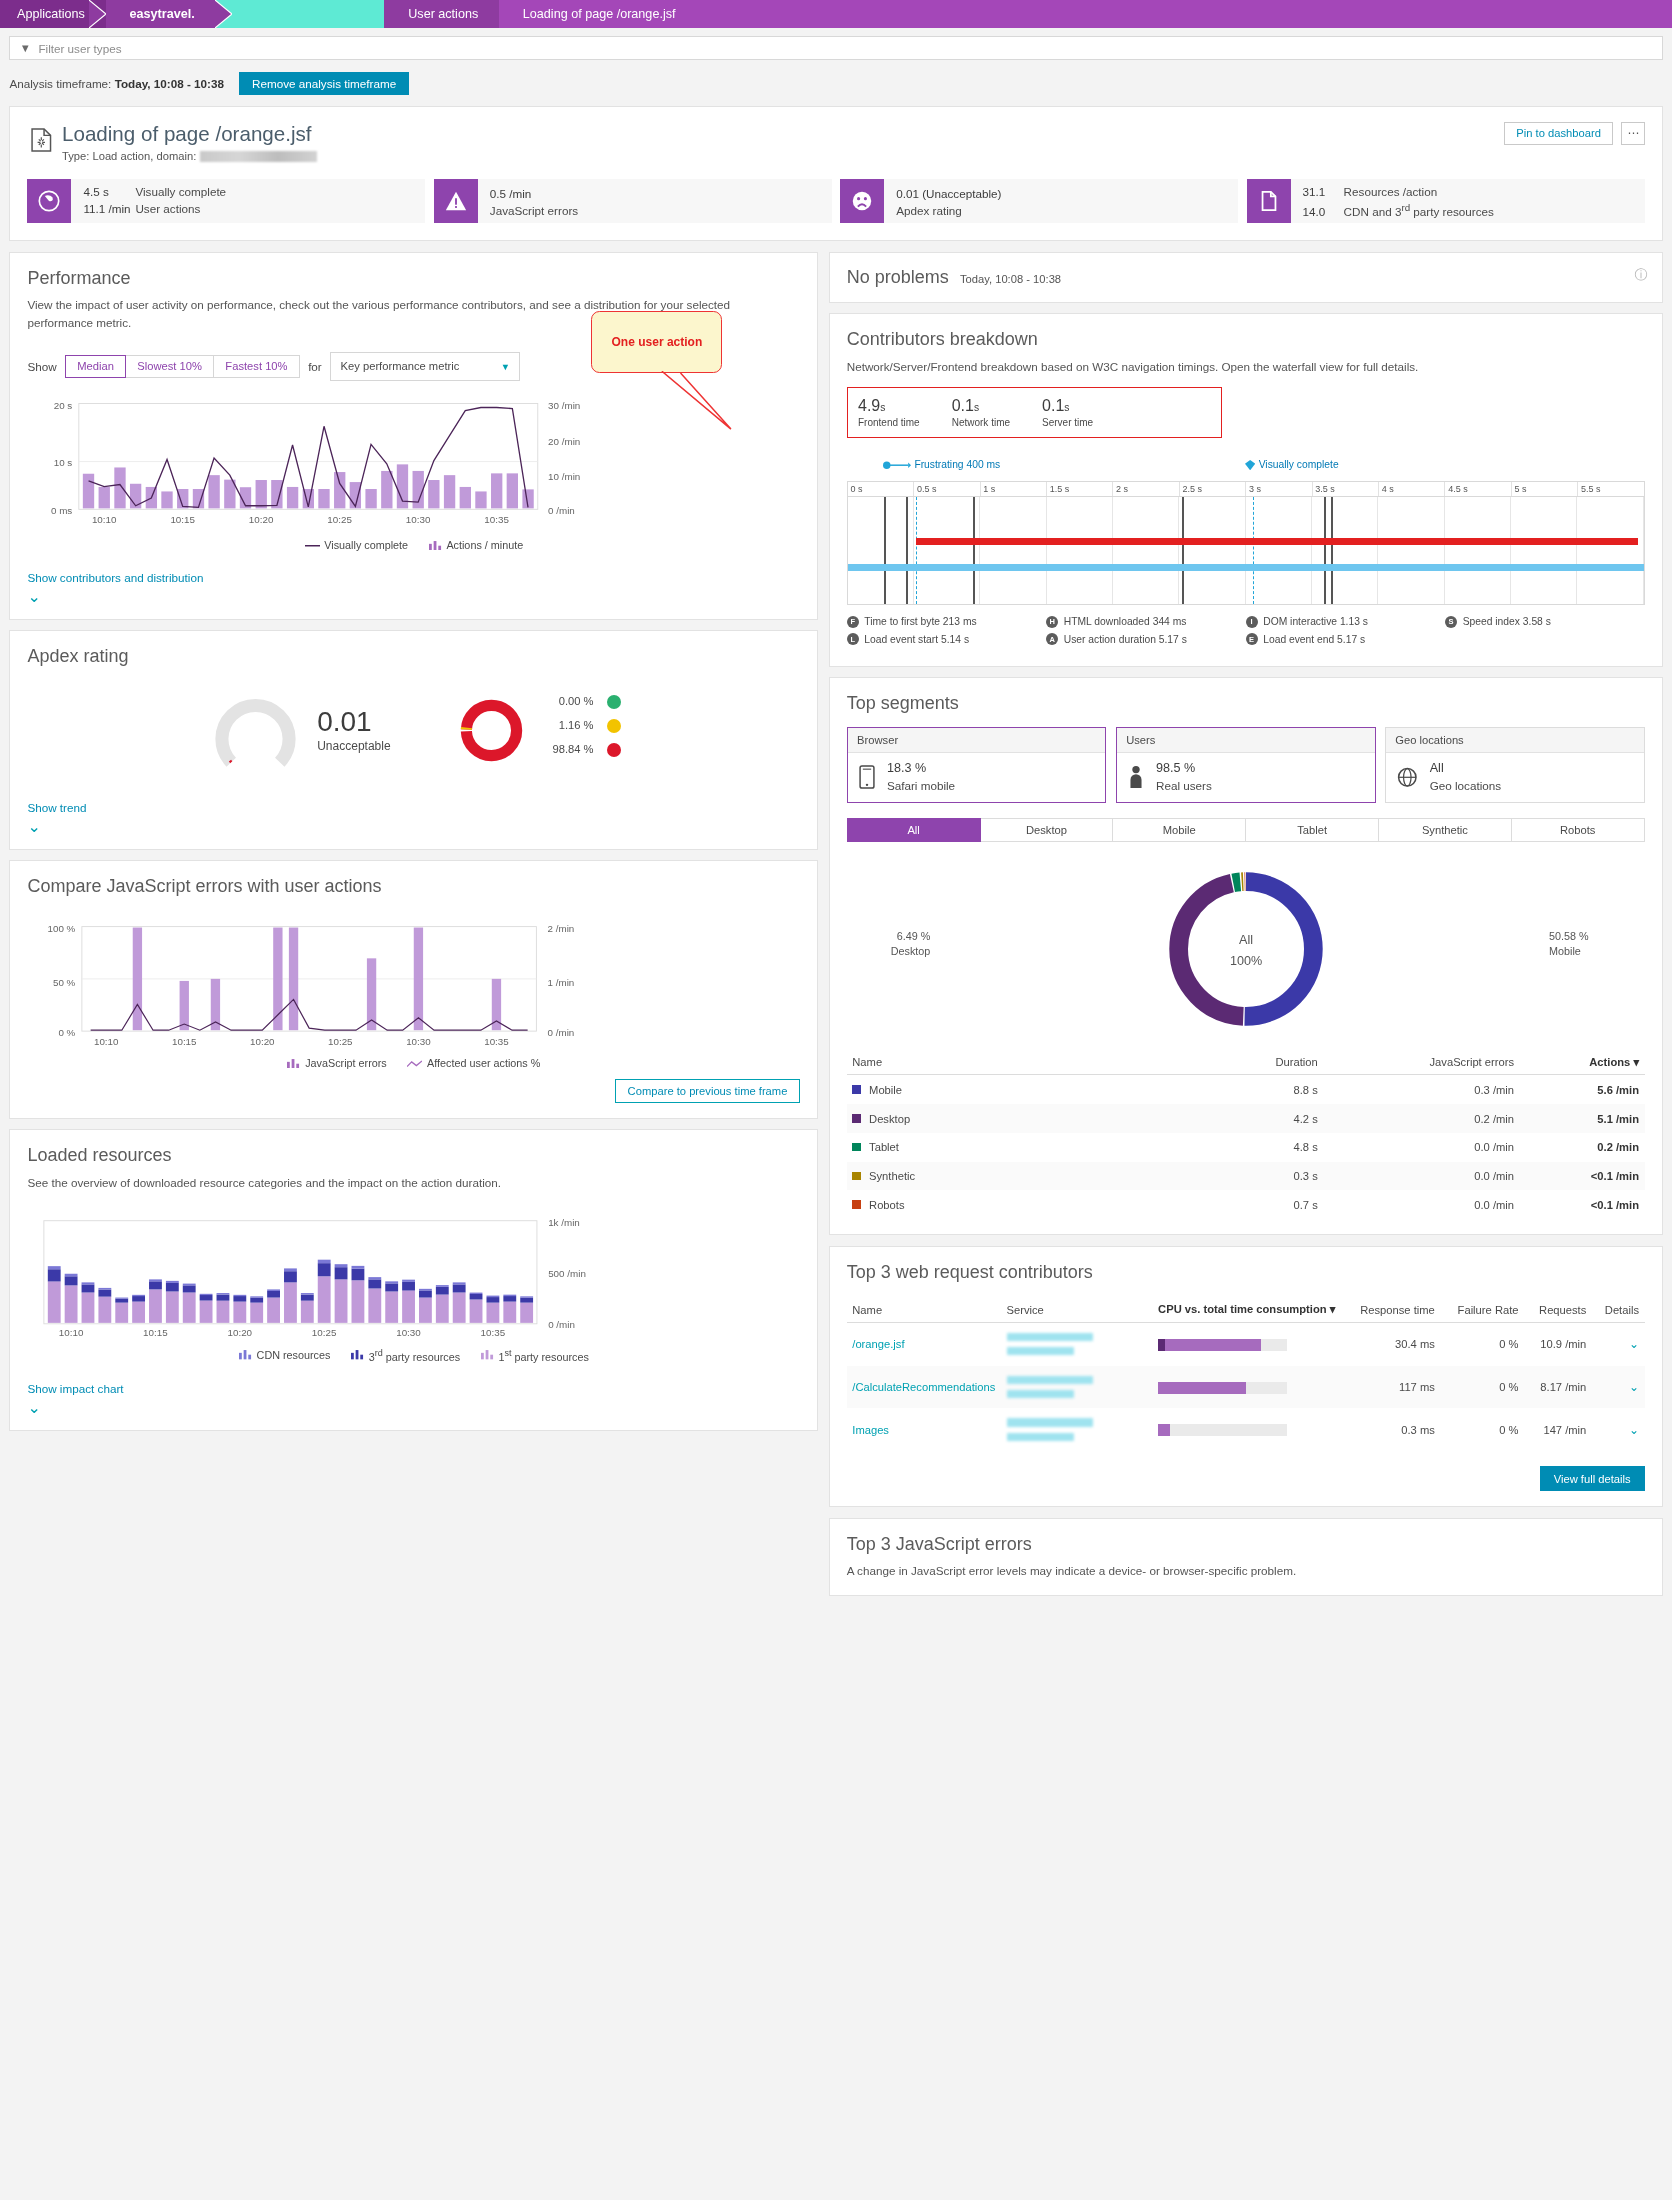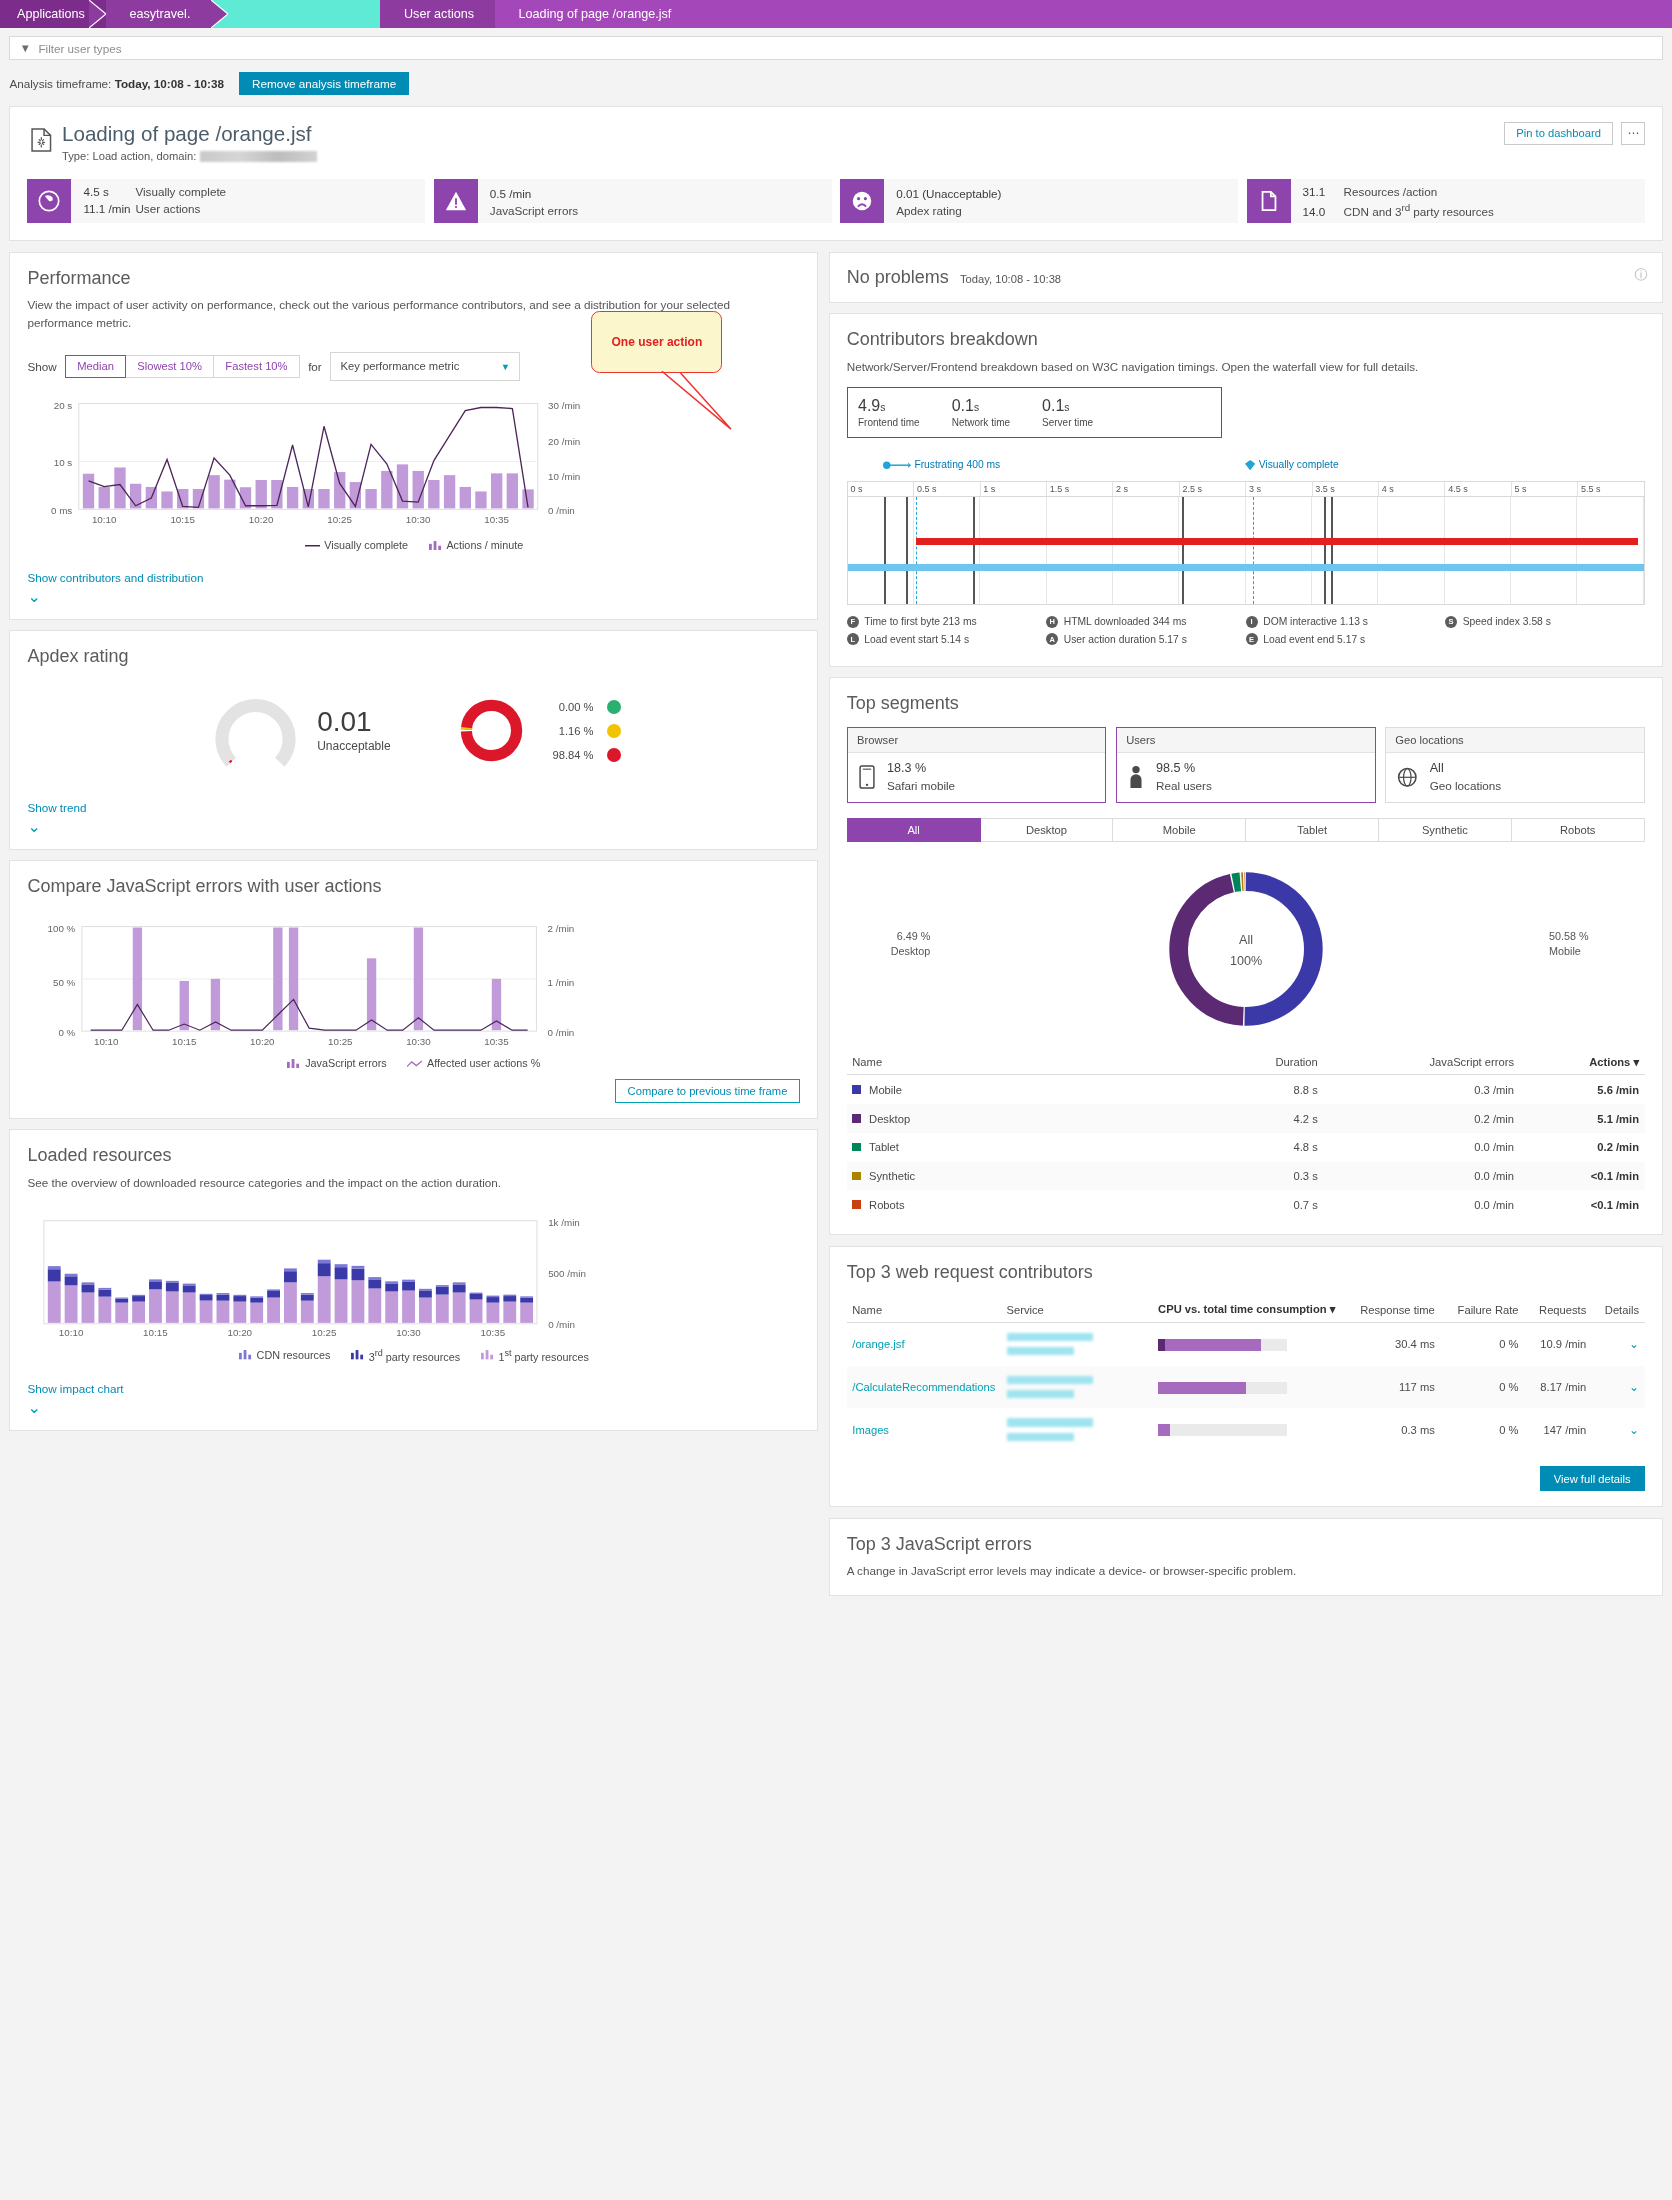--- a/index.html
+++ b/index.html
@@ -87,21 +87,21 @@
   .showlink { text-align:left; margin-top:20px; }
   .showlink a { color:#008cb4; font-size:11.7px; text-decoration:none; cursor:pointer; }
   .chev { display:block; margin:5.6px auto 0; color:#00a1b2; font-size:16px; line-height:.8; }
   
   .apdex-body { display:flex; align-items:center; justify-content:center; margin-top:13px; height:101px; }
   .apdex-val { margin-left:13px; }
   .apdex-val .n { font-size:28px; color:#3d3d3d; font-weight:normal; line-height:1; }
   .apdex-val .s { font-size:12px; color:#4a4a4a; margin-top:3.7px; }
   .apdex-right { display:flex; align-items:center; margin-left:67px; }
   .apdex-rows { margin-left:17px; font-size:11.2px; }
-  .apdex-rows .r { display:flex; align-items:center; justify-content:flex-end; height:24px; gap:13px; }
+  .apdex-rows .r { display:flex; align-items:flex-start; justify-content:flex-end; height:24px; gap:13px; }
   .apdex-rows .r .p { width:52px; text-align:right; color:#4a4a4a; }
   .face { width:14px; height:14px; border-radius:50%; }
   
   .noprob { background:#fff; border:0.9px solid #e2e2e2; padding:14px 17px; display:flex;
             align-items:baseline; position:relative; margin-bottom:10.3px; }
   .noprob .t { font-size:18px; color:#5b5b5b; }
   .noprob .d { font-size:11.2px; color:#555; margin-left:11.2px; }
   .noprob .i { position:absolute; right:14px; top:13px; color:#b5b5b5; font-size:13px; }
   .contrib-box { border:1.9px solid #e32020; display:flex; padding:8.4px 10.3px; margin-top:12px; width:375px; }
   .cb { margin-right:32px; }
@@ -169,21 +169,21 @@
 <div class="breadcrumb">
   <div class="crumb dark">
     <span>Applications</span>
     <span class="sep">
       <svg viewBox="0 0 18 30" preserveAspectRatio="none">
           <path d="M0 0 L18 15 L0 30 Z" fill="#8e3ba0"></path>
           <path d="M0 0 L18 15 L0 30" fill="none" stroke="#fff" stroke-width="1.2"></path>
         </svg>
     </span>
   </div>
-  <div class="crumb mid" style="padding-left:24px;">
+  <div class="crumb mid" style="padding-left:24px;font-weight:bold;">
     <span>easytravel.</span>
     <span class="sep" style="right:-17px;">
       <svg viewBox="0 0 18 30" preserveAspectRatio="none">
           <path d="M0 0 L18 15 L0 30 Z" fill="#8e3ba0"></path>
           <path d="M0 0 L18 15 L0 30" fill="none" stroke="#fff" stroke-width="1.2"></path>
         </svg>
     </span>
   </div>
   <div class="crumb mid" style="margin-left:169px;padding-left:24px;">
     <span>User actions</span>

